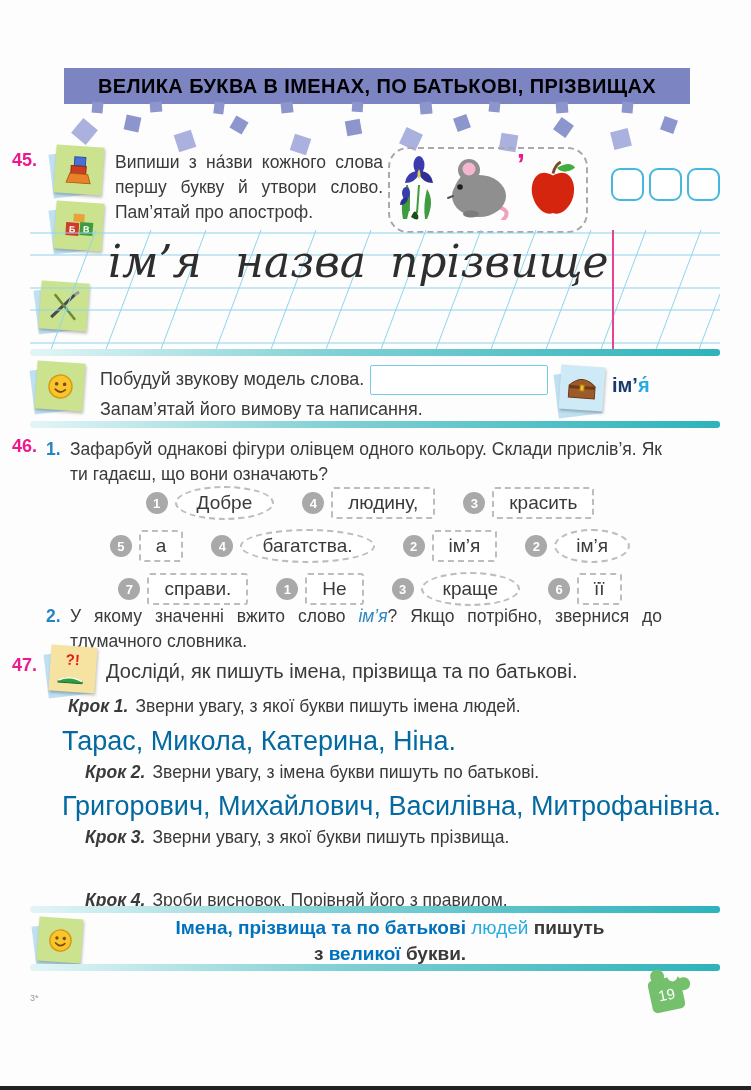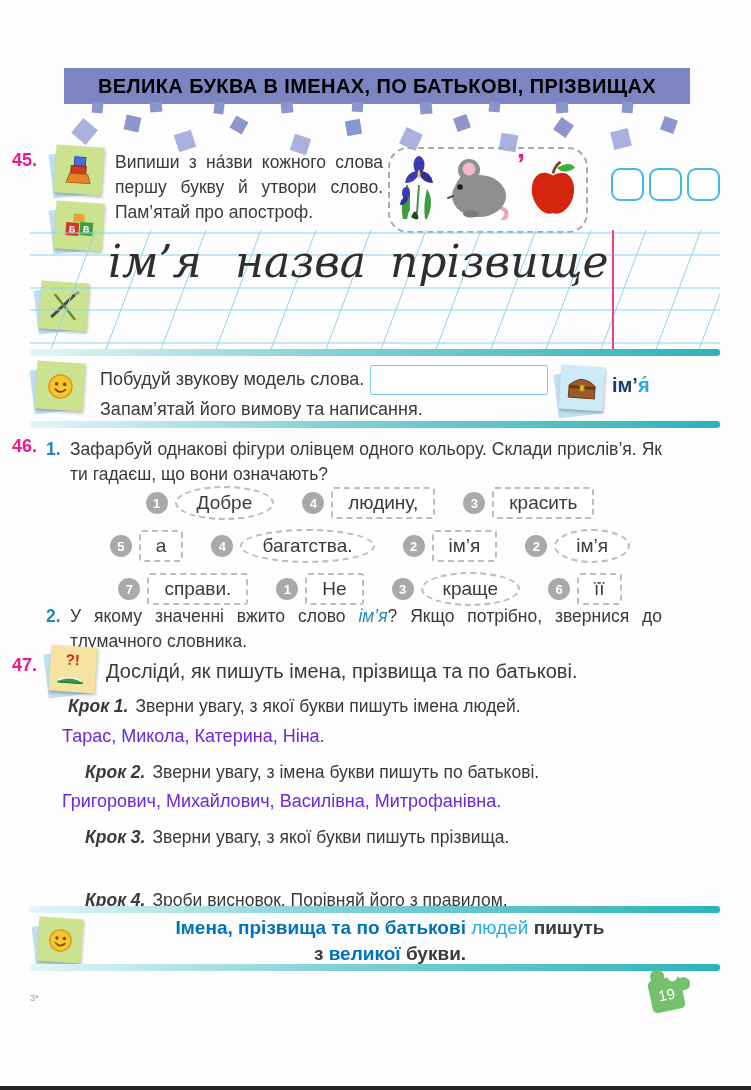--- a/index.html
+++ b/index.html
@@ -59,21 +59,21 @@
   .chip-num{width:22px;height:22px;border-radius:50%;background:#a9a9a9;color:#fff;font-weight:bold;
             font-size:13px;display:flex;align-items:center;justify-content:center;flex:0 0 22px;}
   .chip-word{border:2px dashed #bdbdbd;font-size:19px;color:#3a3a3a;padding:3px 15px;background:#fff;}
   .chip-word.rect{border-radius:3px;}
   .chip-word.oval{border-radius:50%;padding:4px 20px;}
 
   
   .intro47{position:absolute;left:106px;top:660px;font-size:20px;}
   .step{position:absolute;font-size:17.5px;}
   .step-label{font-weight:bold;font-style:italic;margin-right:7px;}
-  .names{position:absolute;font-size:18px;color:#6d28d9;}
+  .names{position:absolute;font-size:27px;color:#0369a1;}
 
   
   .rule-text{position:absolute;left:100px;top:915px;width:580px;text-align:center;
              font-size:19px;font-weight:bold;line-height:26px;color:#3a3a3a;}
   .rule-text .blue{color:#0071bc;}
   .rule-text .cyan{color:#29abe2;font-weight:normal;}
 
   
   .sig{position:absolute;left:30px;top:993px;font-size:9px;color:#9a9a9a;}
   .puzzle{position:absolute;left:650px;top:978px;width:33px;height:33px;background:#74c06c;border-radius:5px;

